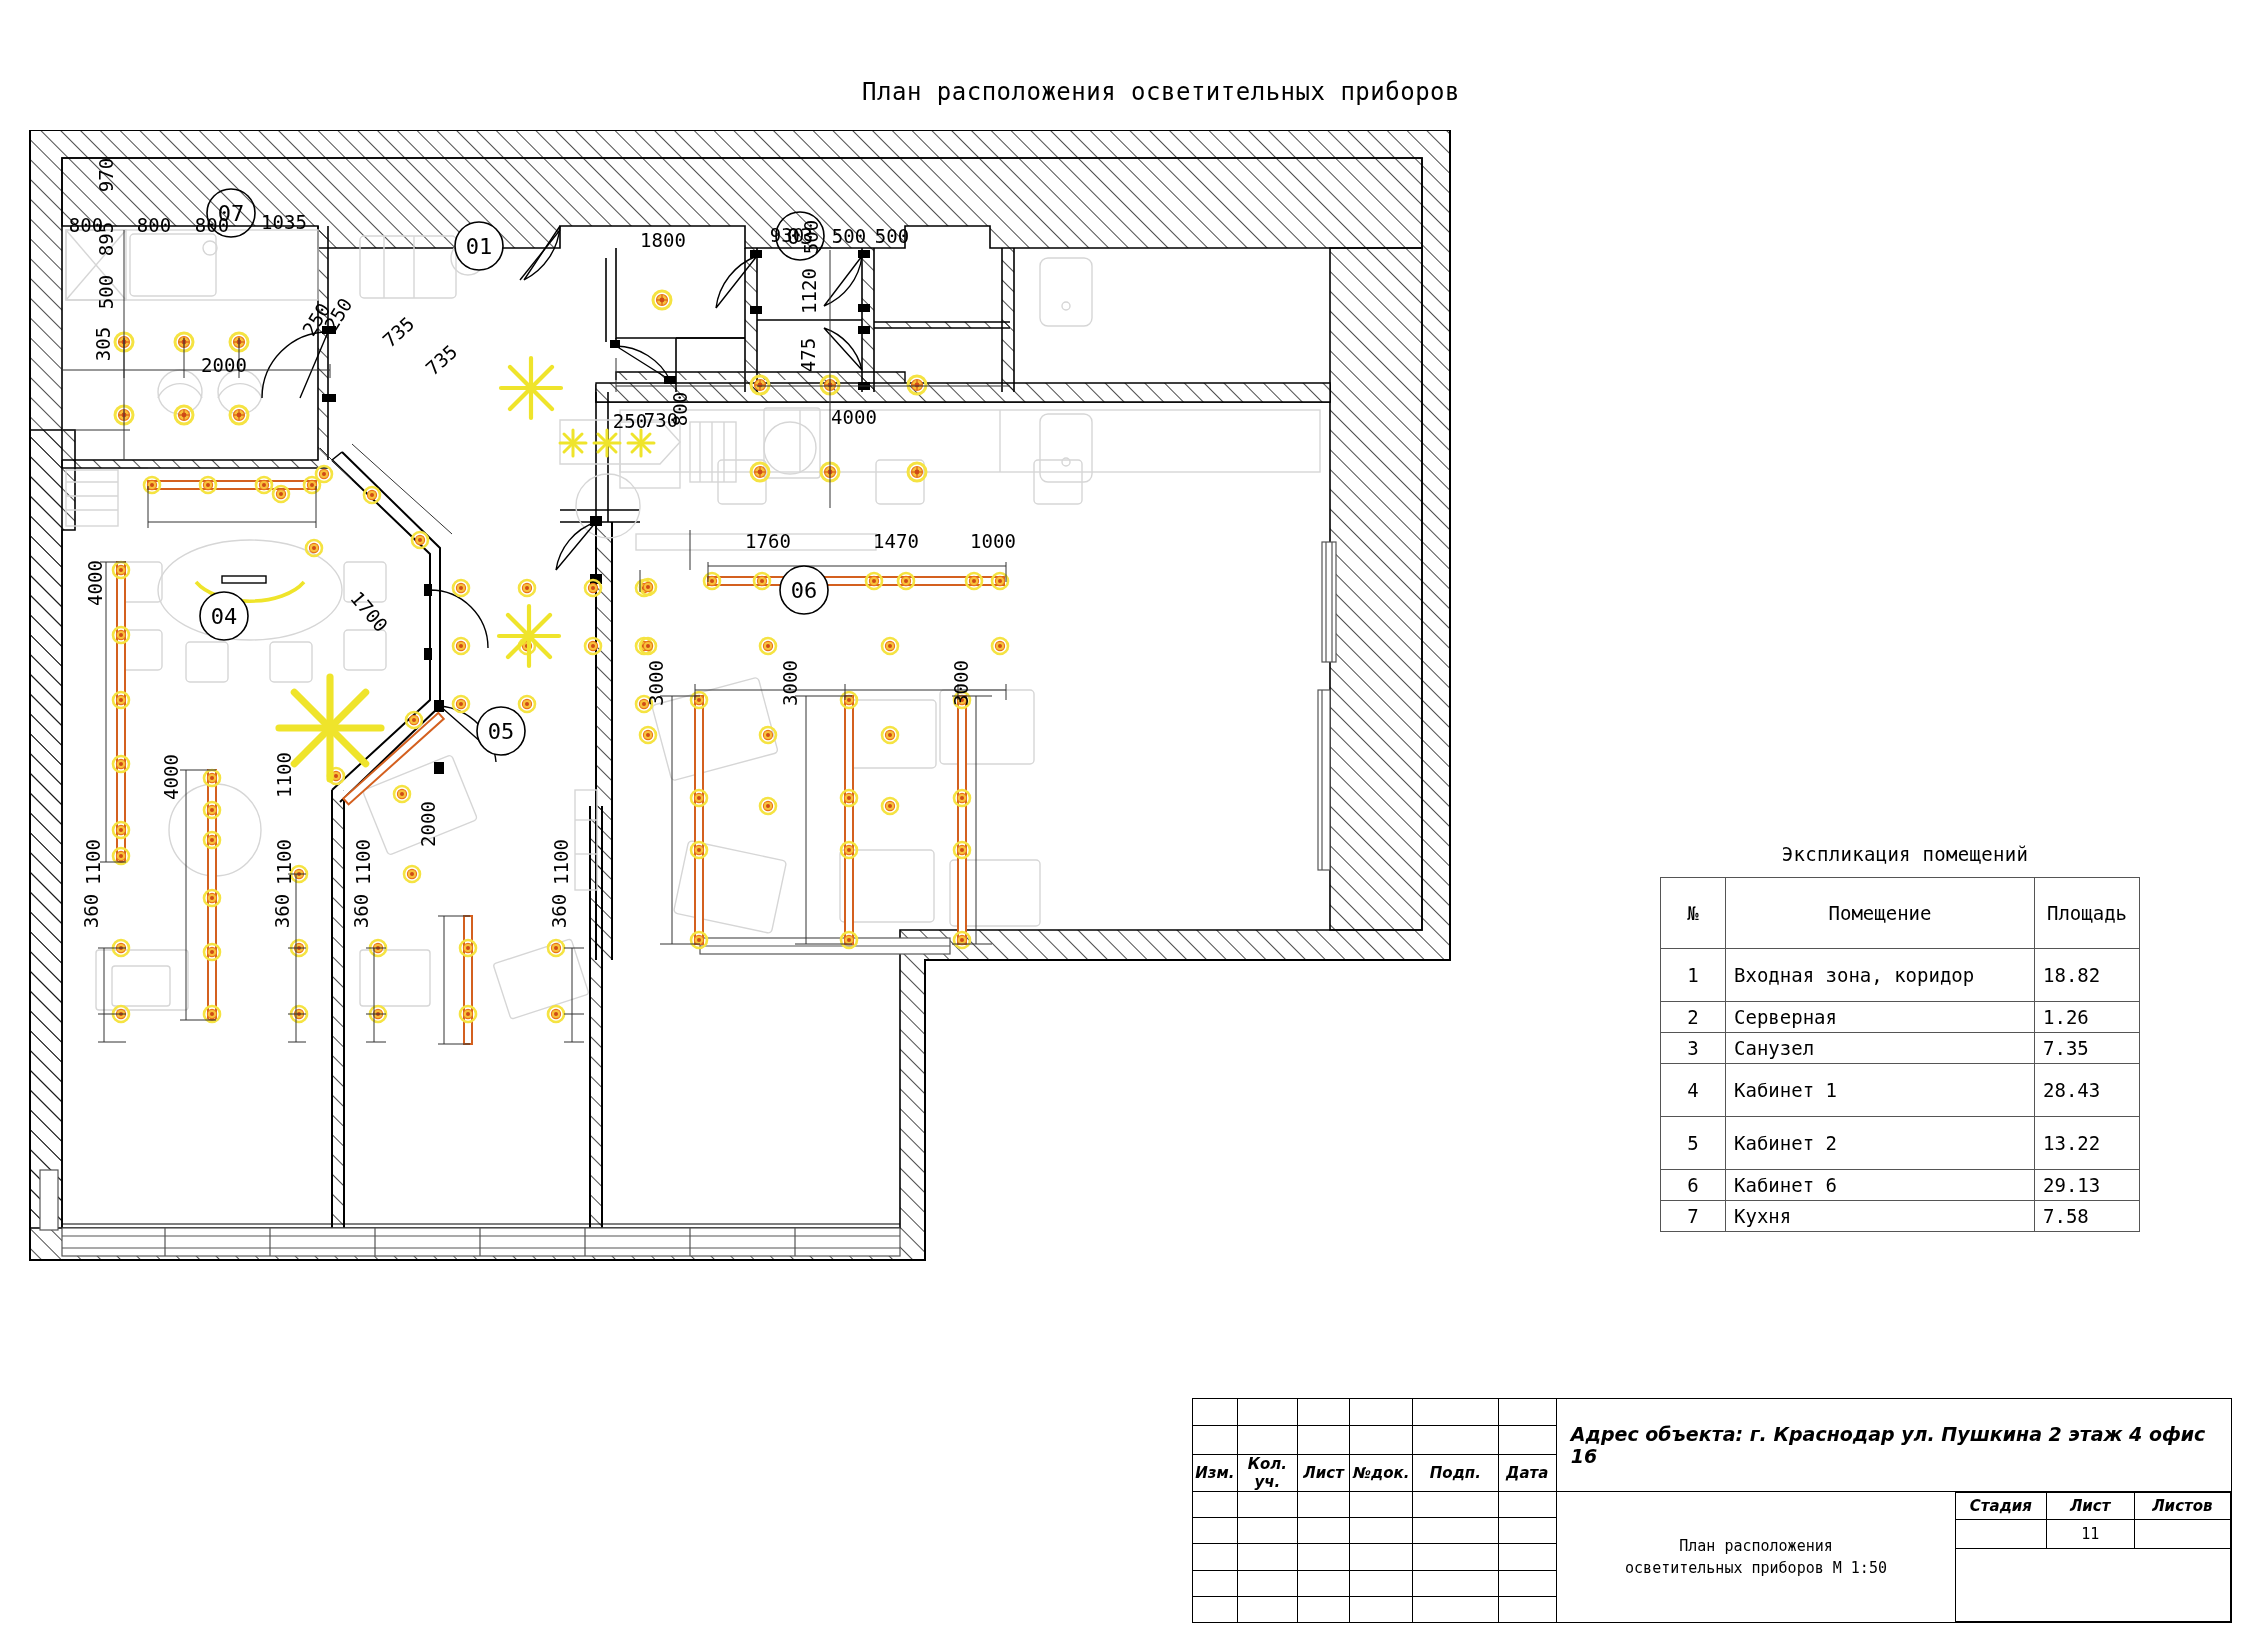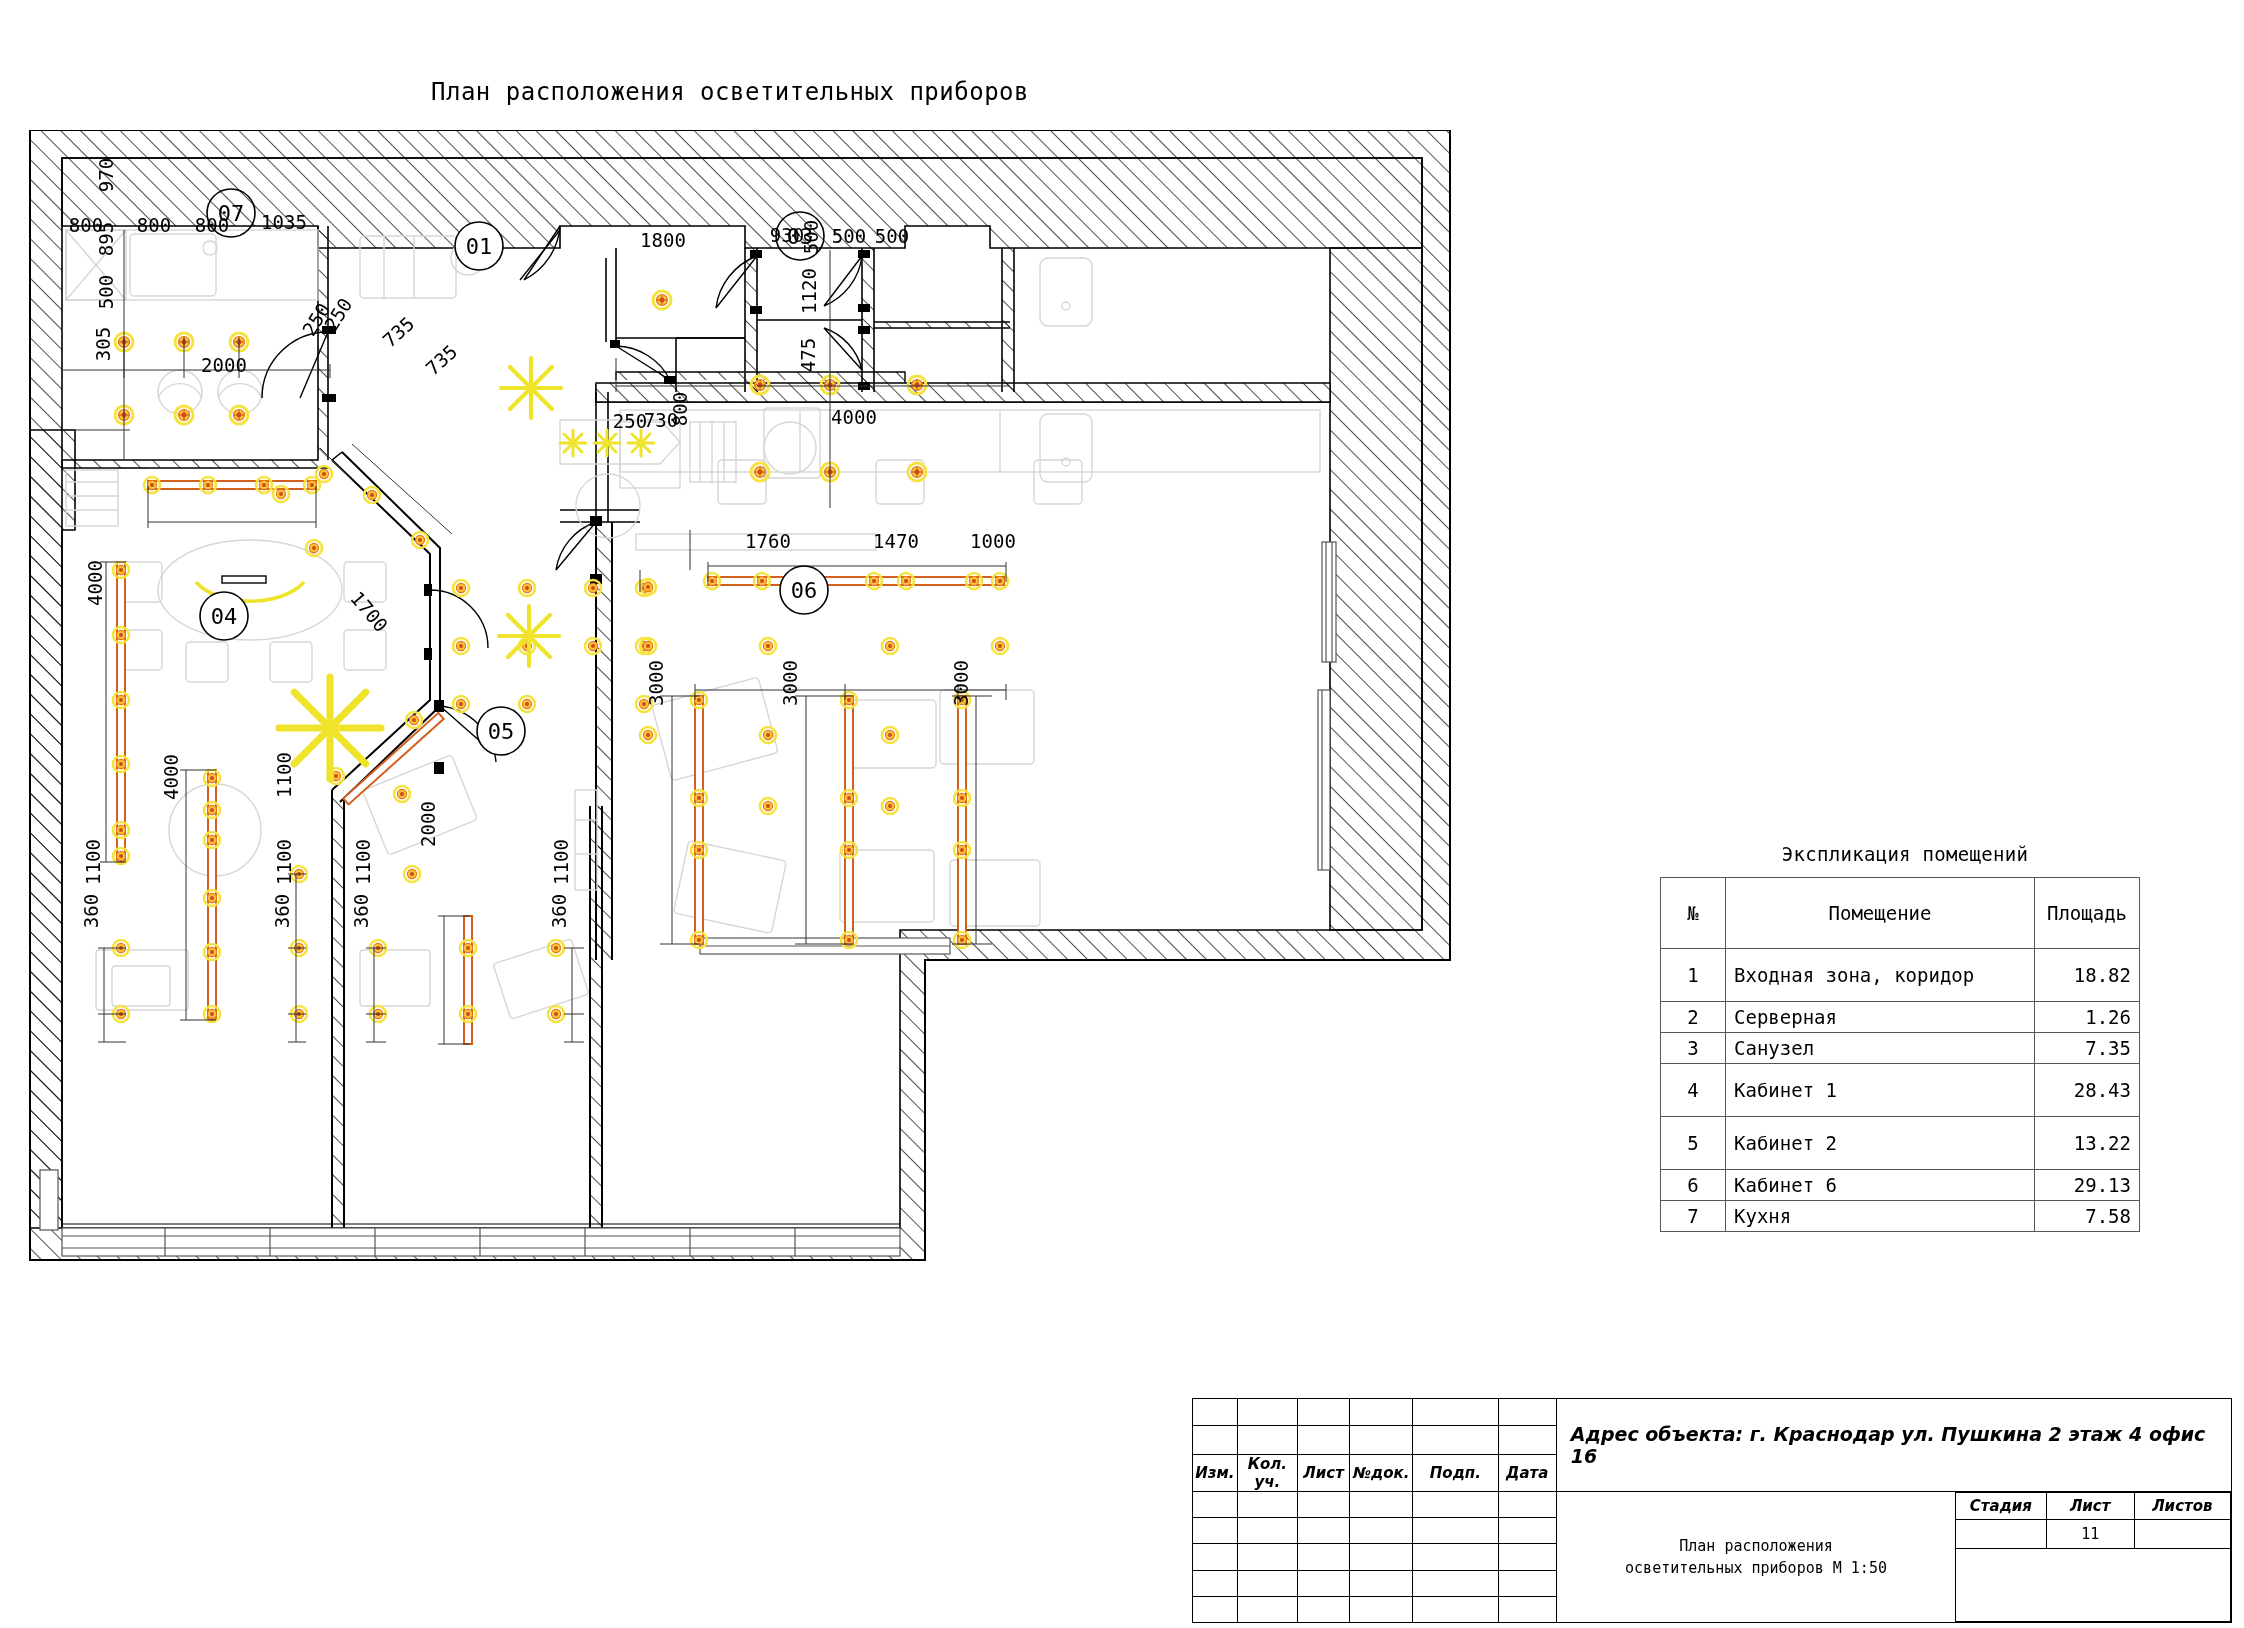--- a/index.html
+++ b/index.html
@@ -1,31 +1,31 @@
 <!DOCTYPE html>
 <html><head>
 <meta charset="utf-8">
 <style>
   html,body{margin:0;padding:0;background:#fff;}
   body{width:2244px;height:1628px;position:relative;overflow:hidden;
        font-family:"DejaVu Sans Mono","Liberation Mono",monospace;color:#000;}
   .abs{position:absolute;}
   
-  #sheet-title{left:0;top:78px;width:1460px;text-align:center;
+  #sheet-title{left:0;top:78px;width:1460px;text-align:right;
       font-size:24px;letter-spacing:.5px;font-family:"DejaVu Sans Mono",monospace;}
   
   #plan-svg{left:0;top:130px;}
   
   #expl-wrap{left:1660px;top:826px;width:490px;margin-top:17px;}
   #expl-title{text-align:center;font-size:19px;margin-bottom:12px;letter-spacing:.3px;}
   table.expl{border-collapse:collapse;width:480px;font-size:19px;}
   table.expl td,table.expl th{border:1px solid #555;padding:4px 8px;font-weight:normal;}
   table.expl th{height:62px;text-align:center;font-size:19px;}
   table.expl td.num{width:48px;text-align:center;}
-  table.expl td.area{width:88px;text-align:right;}
+  table.expl td.area{width:88px;text-align:left;}
   table.expl tr.tall td{height:44px;}
   table.expl td.tot-label{text-align:right;}
   
   #tblock{left:1192px;top:1398px;width:1040px;height:218px;}
   #tblock table{border-collapse:collapse;}
   #tblock td{border:1px solid #000;padding:0;font-size:15px;text-align:center;
              vertical-align:middle;}
   .it{font-style:italic;font-family:"DejaVu Sans","Liberation Sans",sans-serif;
       font-weight:600;font-size:15px;}
   .it2{font-style:italic;font-family:"DejaVu Sans","Liberation Sans",sans-serif;

